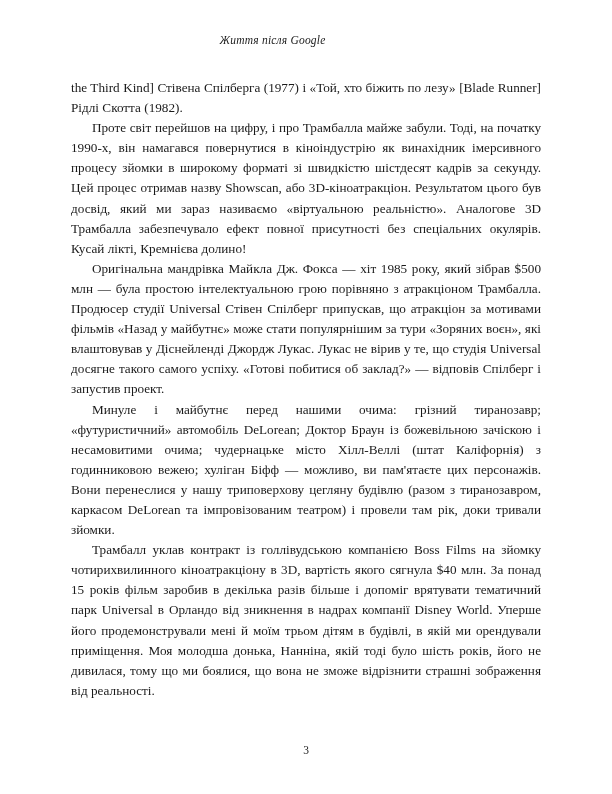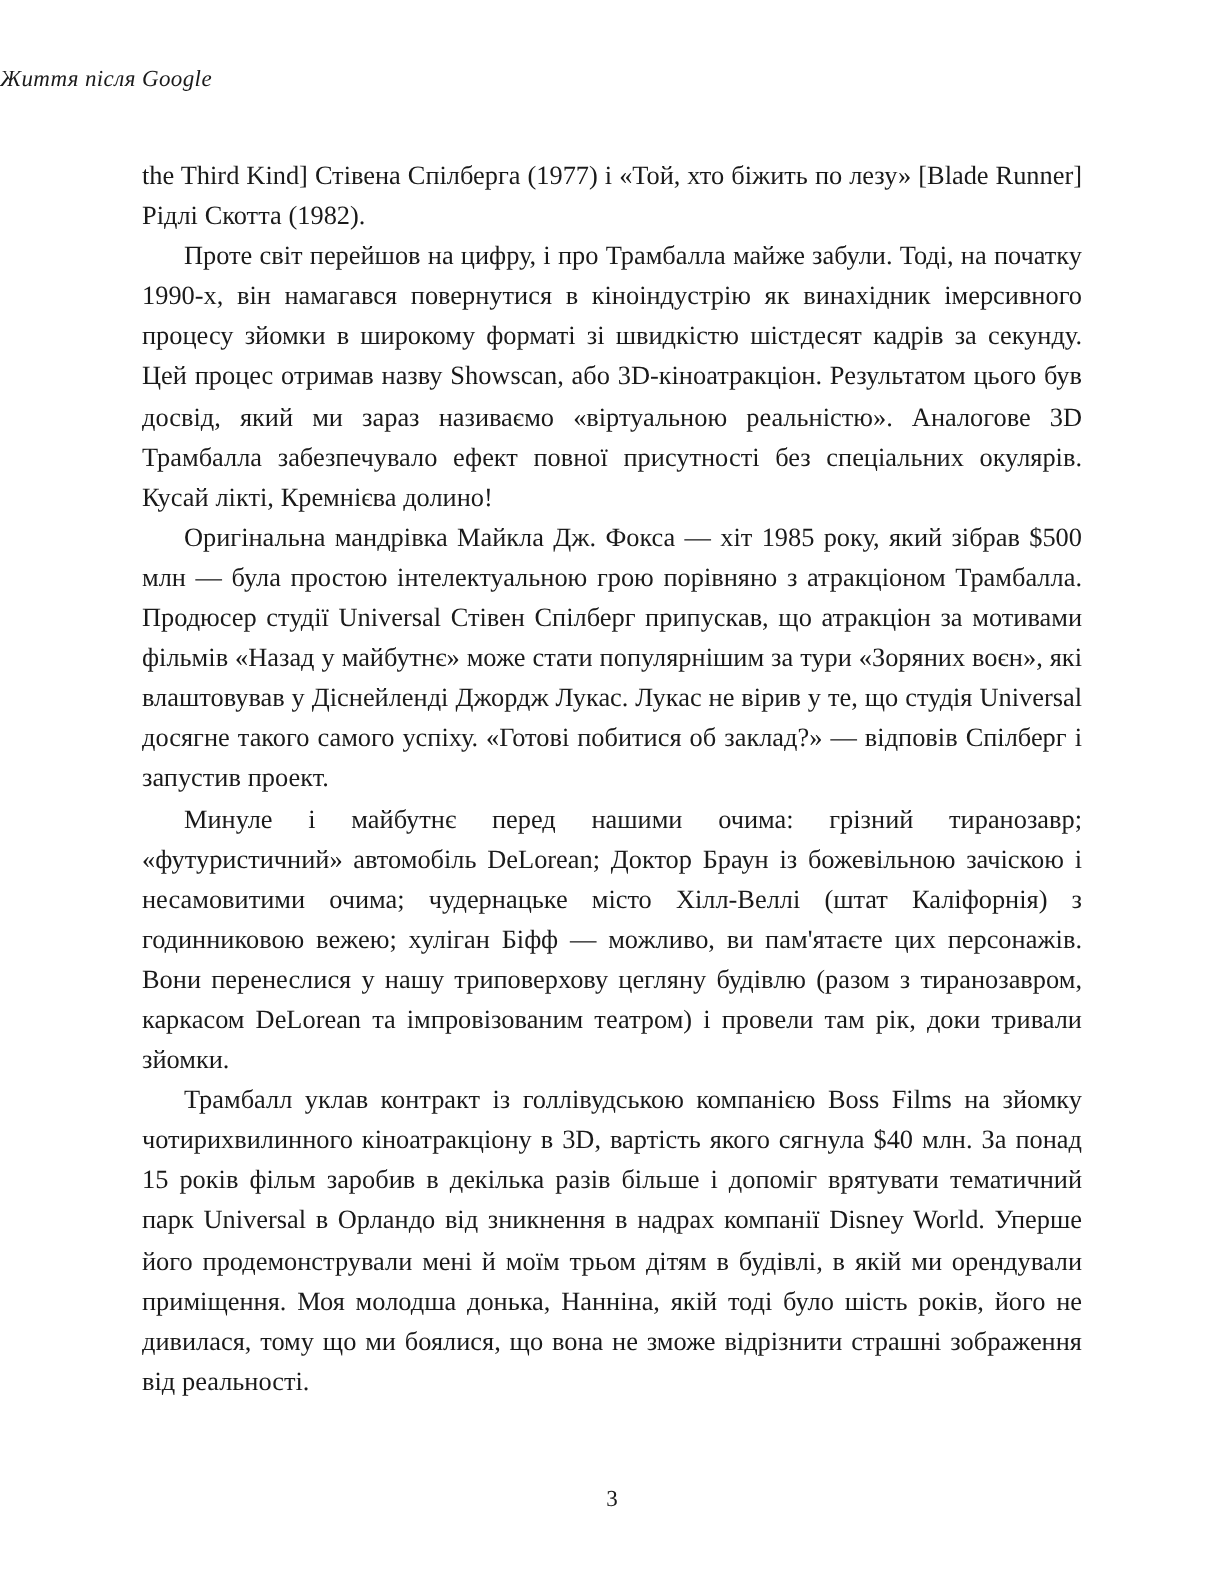--- a/index.html
+++ b/index.html
@@ -16,22 +16,23 @@
     overflow: hidden;
   }
   .page {
     position: absolute;
     inset: 0;
     background: #ffffff;
   }
   .running-head {
     position: absolute;
     top: 34px;
-    left: 0;
+    left: 11px;
     width: 523px;
+    text-align: center;
     font-style: italic;
     font-size: 11.5px;
     letter-spacing: 0.2px;
     color: #1a1a1a;
   }
   .text-block {
     position: absolute;
     top: 78px;
     left: 71px;
     width: 470px;

